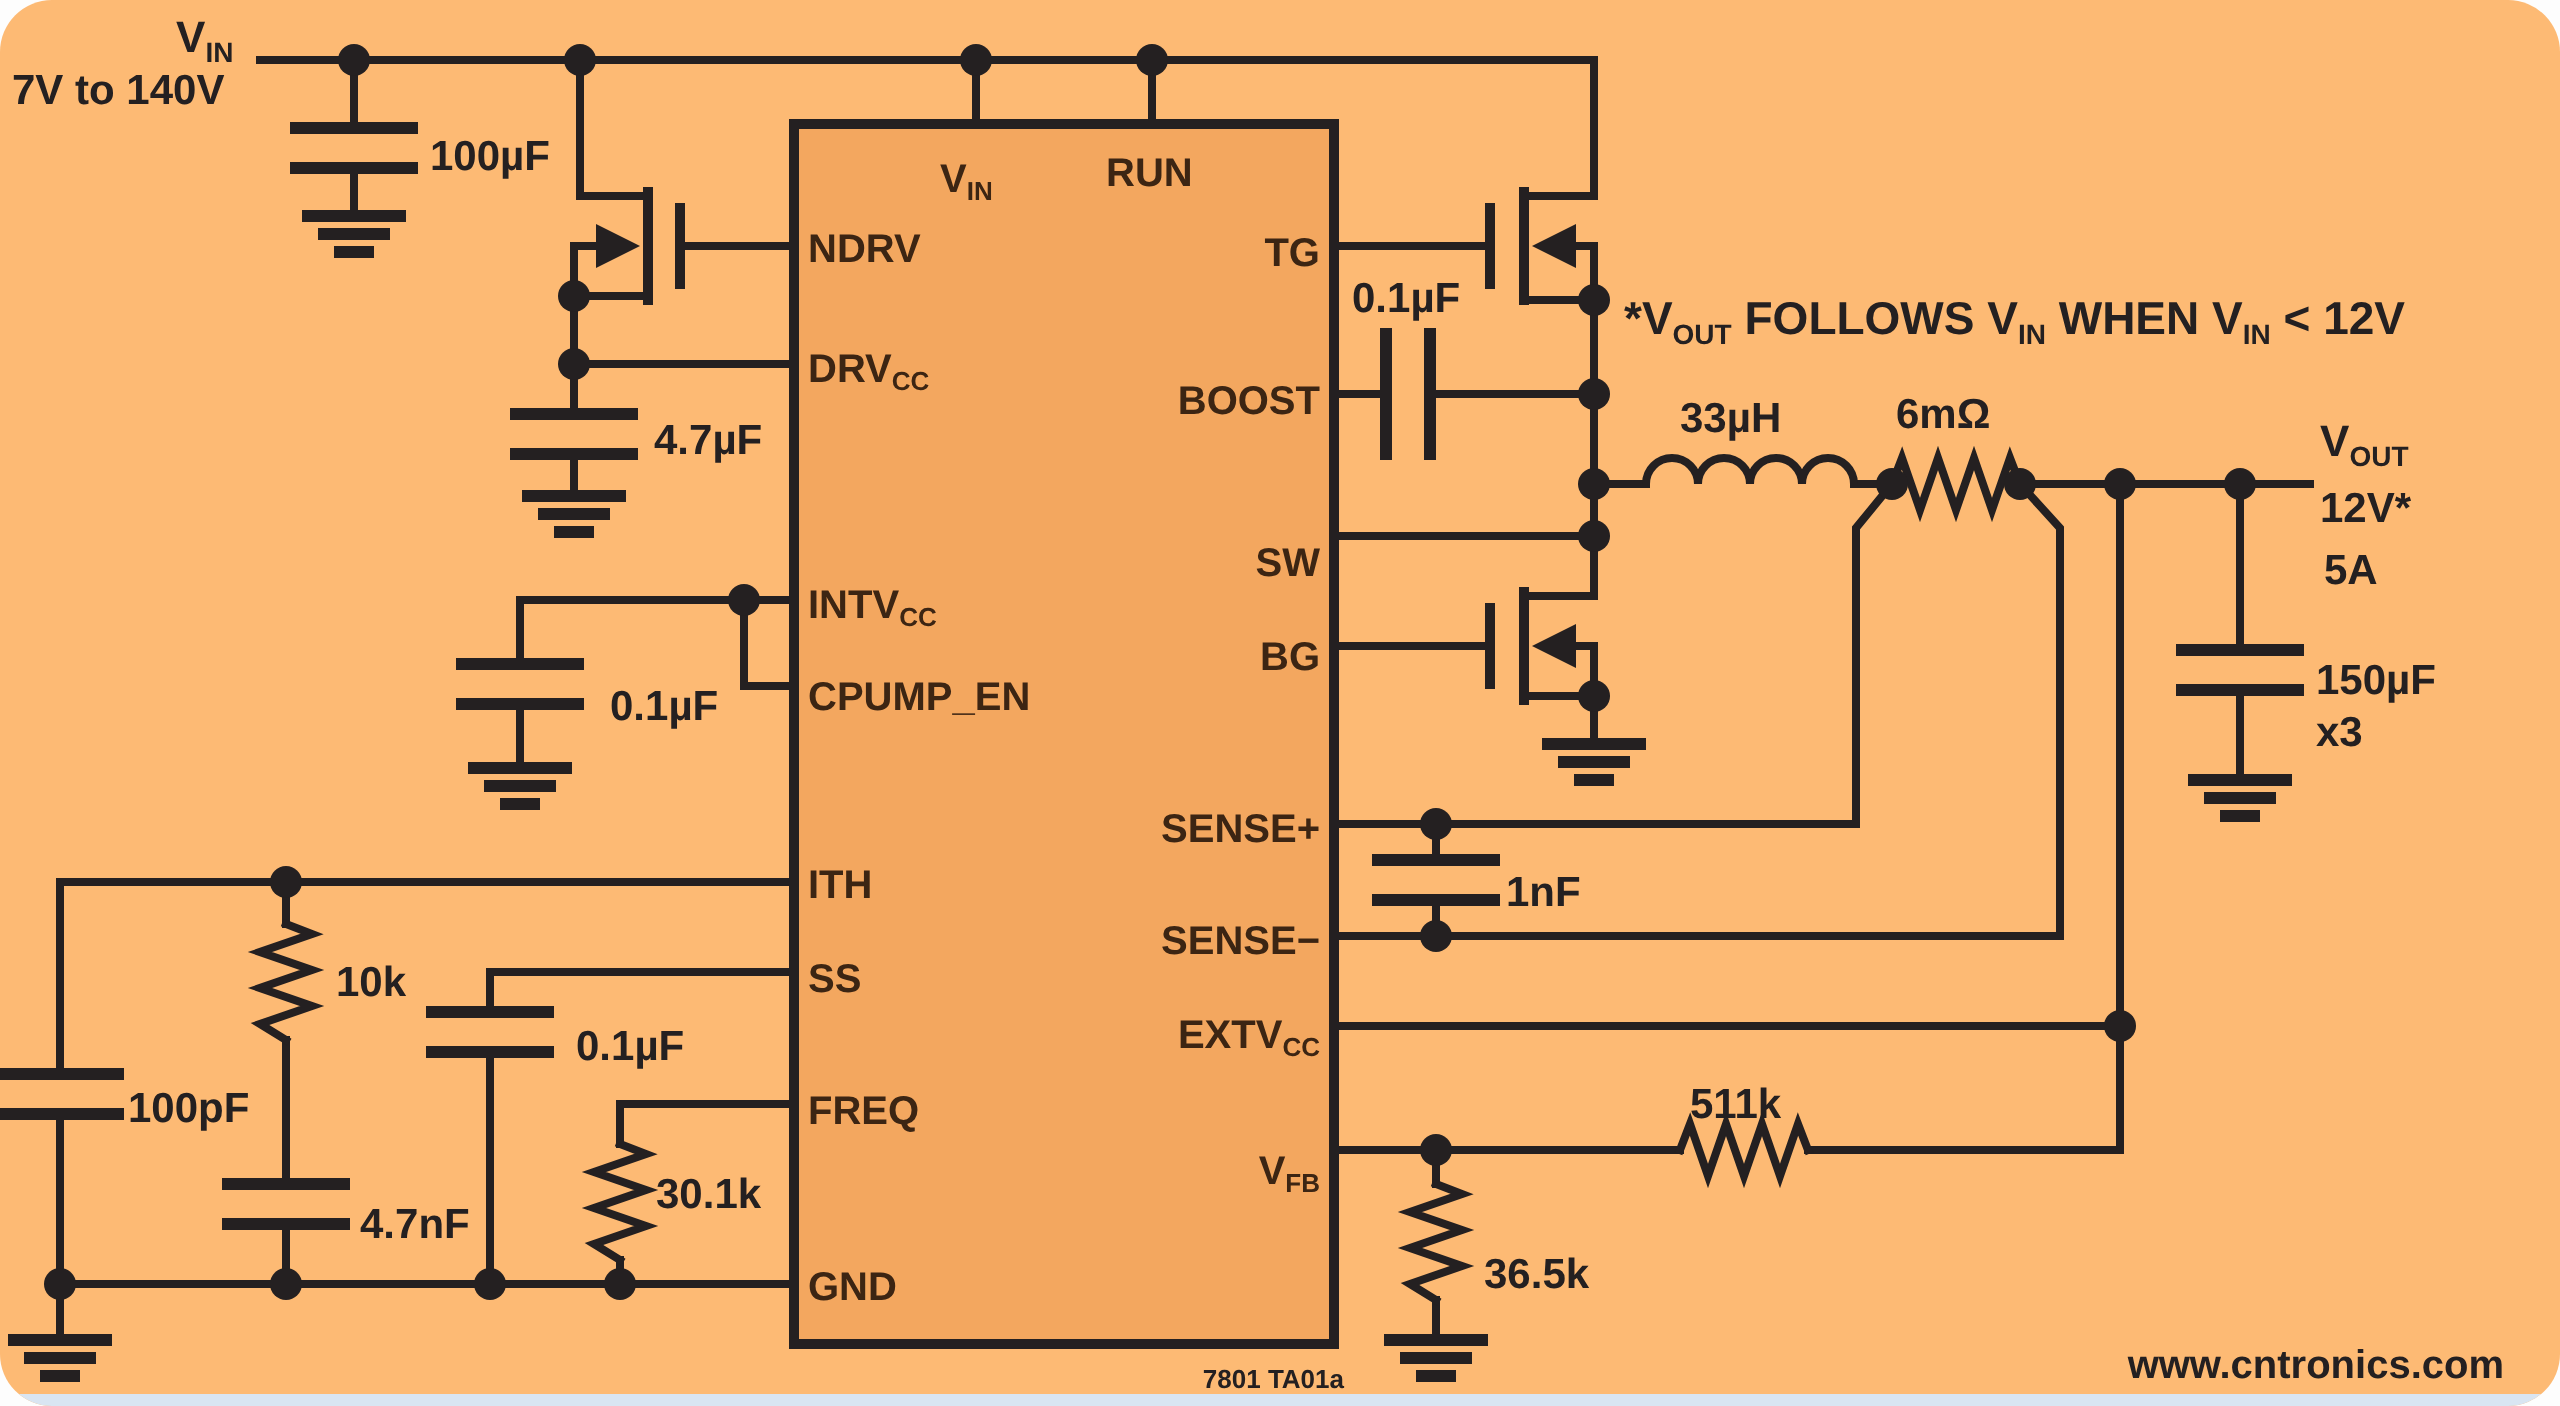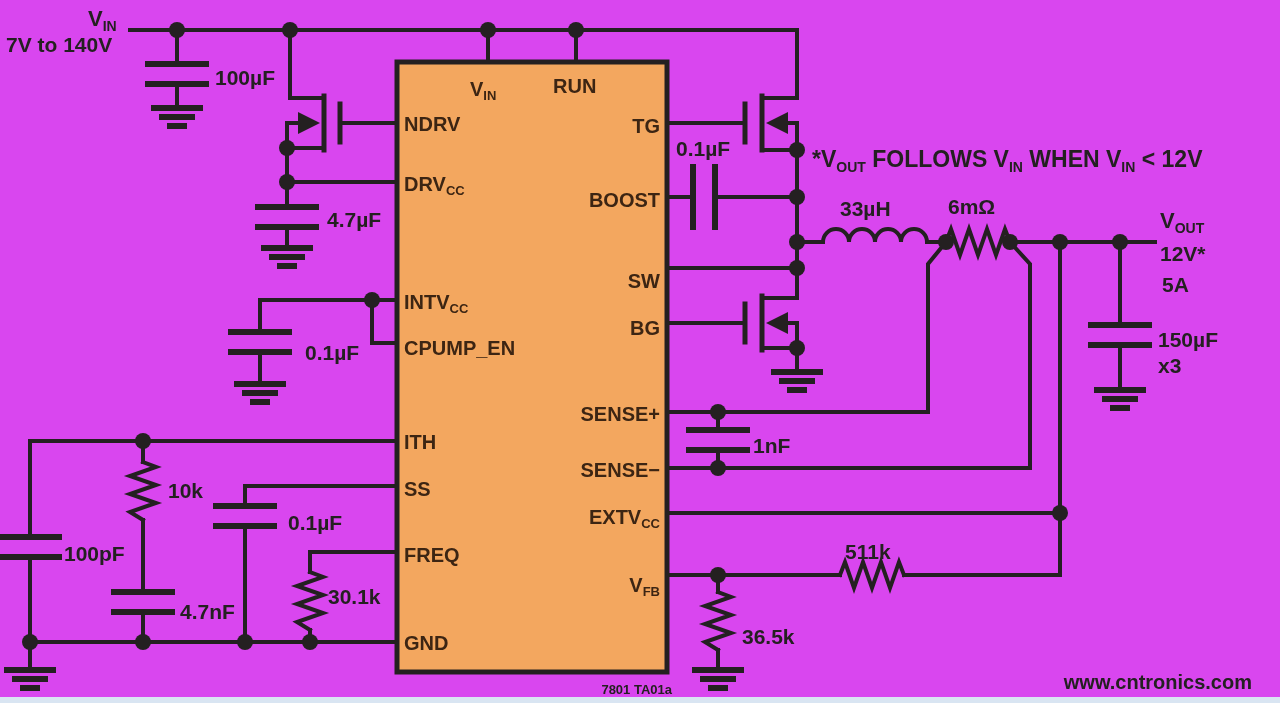--- a/index.html
+++ b/index.html
@@ -1,16 +1,16 @@
 <!DOCTYPE html>
 <html><head>
 <meta charset="utf-8">
 <style>
   html,body{margin:0;padding:0;background:#fdfdfd;}
-  .stage{width:1280px;height:703px;position:relative;background:#d946ef;overflow:hidden;}
+  .stage{width:1280px;height:703px;position:relative;background:#fdba74;overflow:hidden;border-radius:26px;}
   svg text{font-family:"Liberation Sans",sans-serif;font-weight:bold;fill:#242021;}
   .wire{stroke:#242021;stroke-width:4;fill:none;stroke-linecap:square;}
   .thick{stroke:#242021;stroke-width:6;fill:none;stroke-linecap:square;}
   .bar{stroke:#242021;stroke-width:5;fill:none;stroke-linecap:square;}
   .dot{fill:#242021;}
   .arrow{fill:#242021;stroke:none;}
   .icpin{fill:#3c2513;}
   .t21{font-size:21px;} .t20{font-size:20px;} .t23{font-size:23px;}
   .t13{font-size:13px;} .sub{font-size:14px;} .subsm{font-size:13px;}
 </style>

